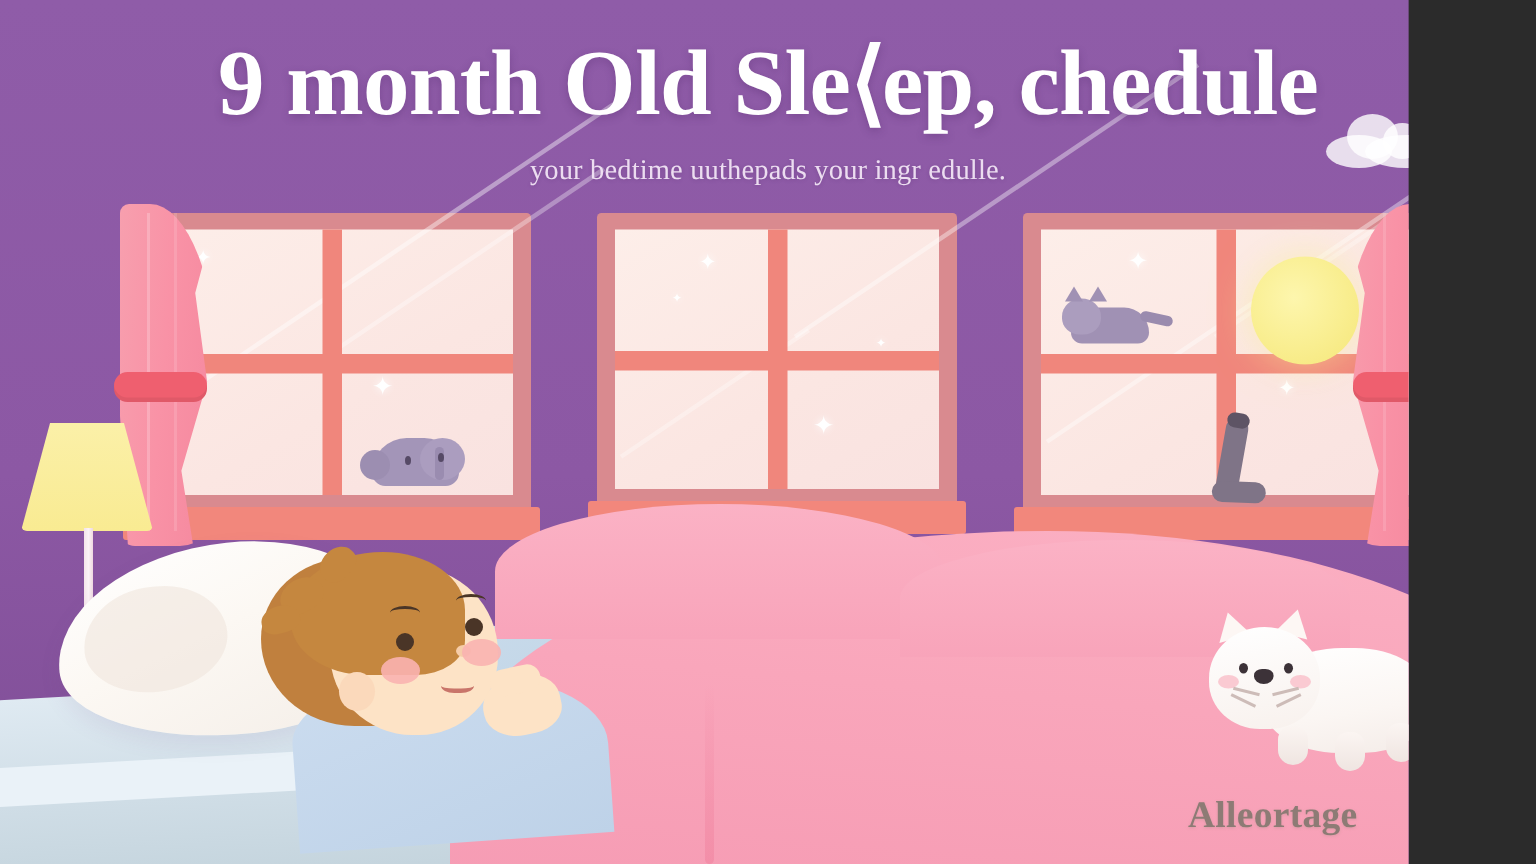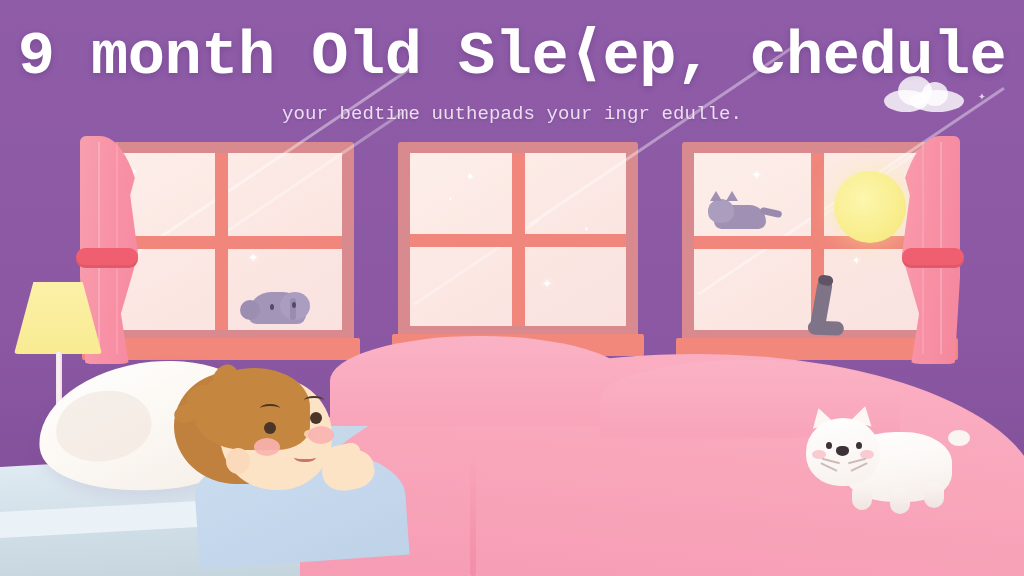--- a/index.html
+++ b/index.html
@@ -1,23 +1,23 @@
 <!DOCTYPE html>
 <html><head>
 <meta charset="utf-8">
 <title>9 month Old Sleep Schedule</title>
 <style>
   * { margin:0; padding:0; box-sizing:border-box; }
   html,body { background:#2b2b2b; }
   .stage {
     position:relative;
-    width:1024px; height:576px;
+    width:939px; height:576px;
     overflow:hidden;
     background:#8f5ca8;
-    font-family:Liberation Mono, monospace;
+    font-family:Liberation Serif, serif;
     user-select:none;
   }
   .wall {
     position:absolute; inset:0;
     background:linear-gradient(180deg,#8f5ca8 0%, #8c58a4 55%, #7e4d95 100%);
   }
 
   
   .title-wrap {
     position:absolute; top:24px; left:0; width:1024px;
@@ -480,14 +480,15 @@
     <div class="wp-eye" style="left:50px; top:28px;"></div>
     <div class="wp-nose"></div>
     <div class="wp-cheek" style="left:6px;  top:36px;"></div>
     <div class="wp-cheek" style="left:54px; top:36px;"></div>
     <div class="wp-whisk" style="left:16px; top:46px; width:18px; transform:rotate(14deg);"></div>
     <div class="wp-whisk" style="left:14px; top:52px; width:18px; transform:rotate(26deg);"></div>
     <div class="wp-whisk" style="left:42px; top:46px; width:18px; transform:rotate(-14deg);"></div>
     <div class="wp-whisk" style="left:44px; top:52px; width:18px; transform:rotate(-26deg);"></div>
   </div>
 
+  <div class="watermark">Alleortage</div>
 
 </div>
 
 </body></html>

